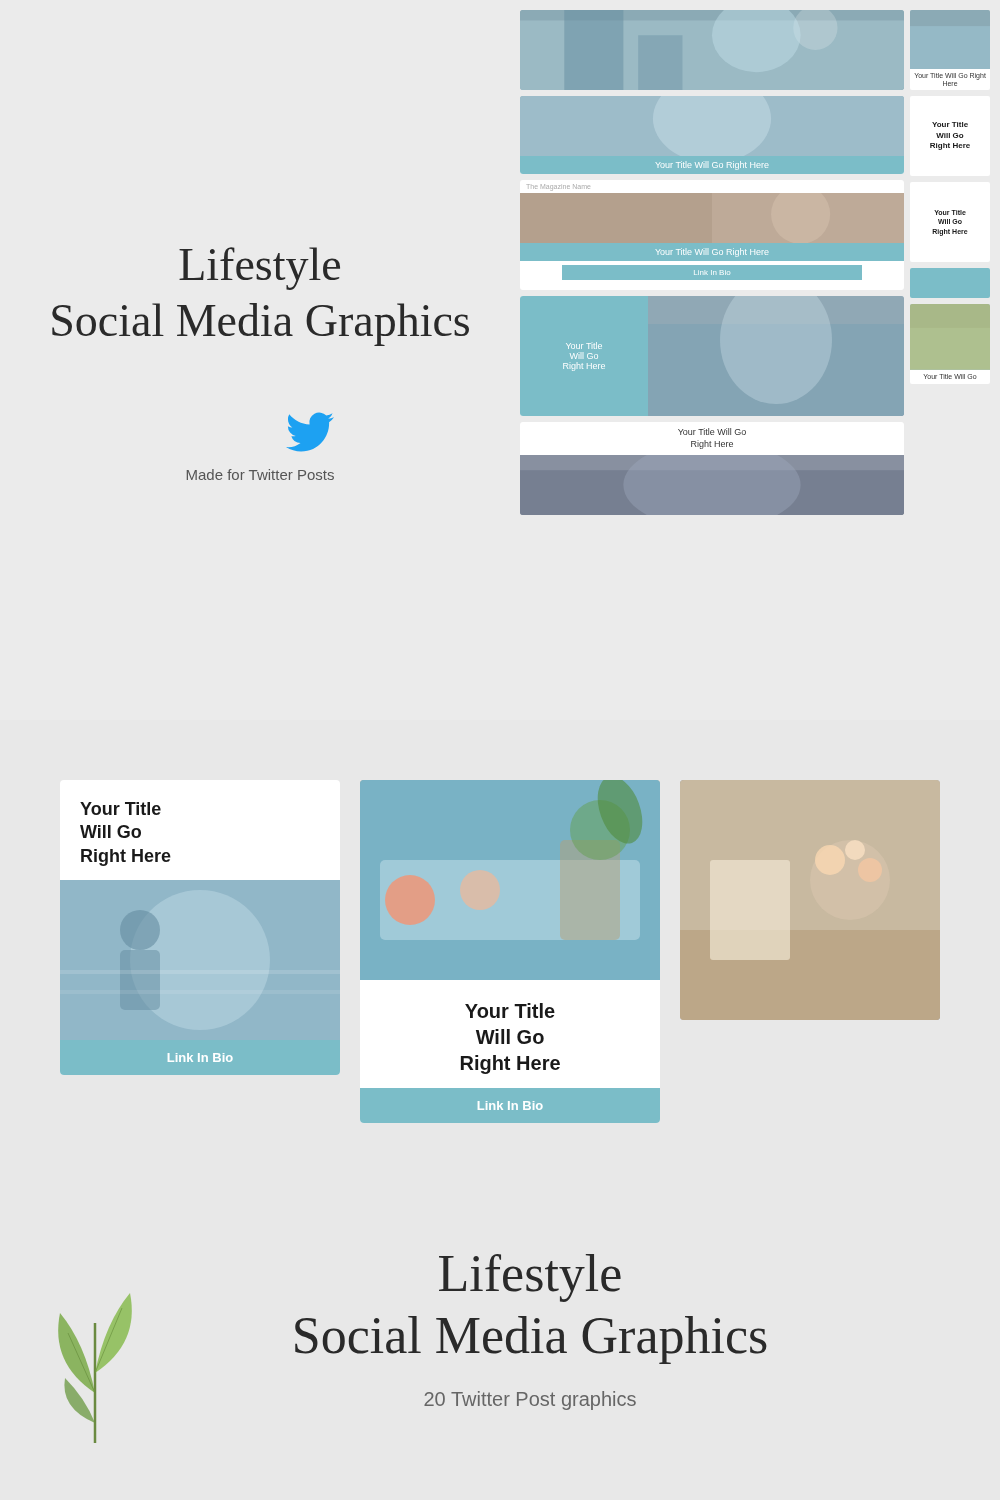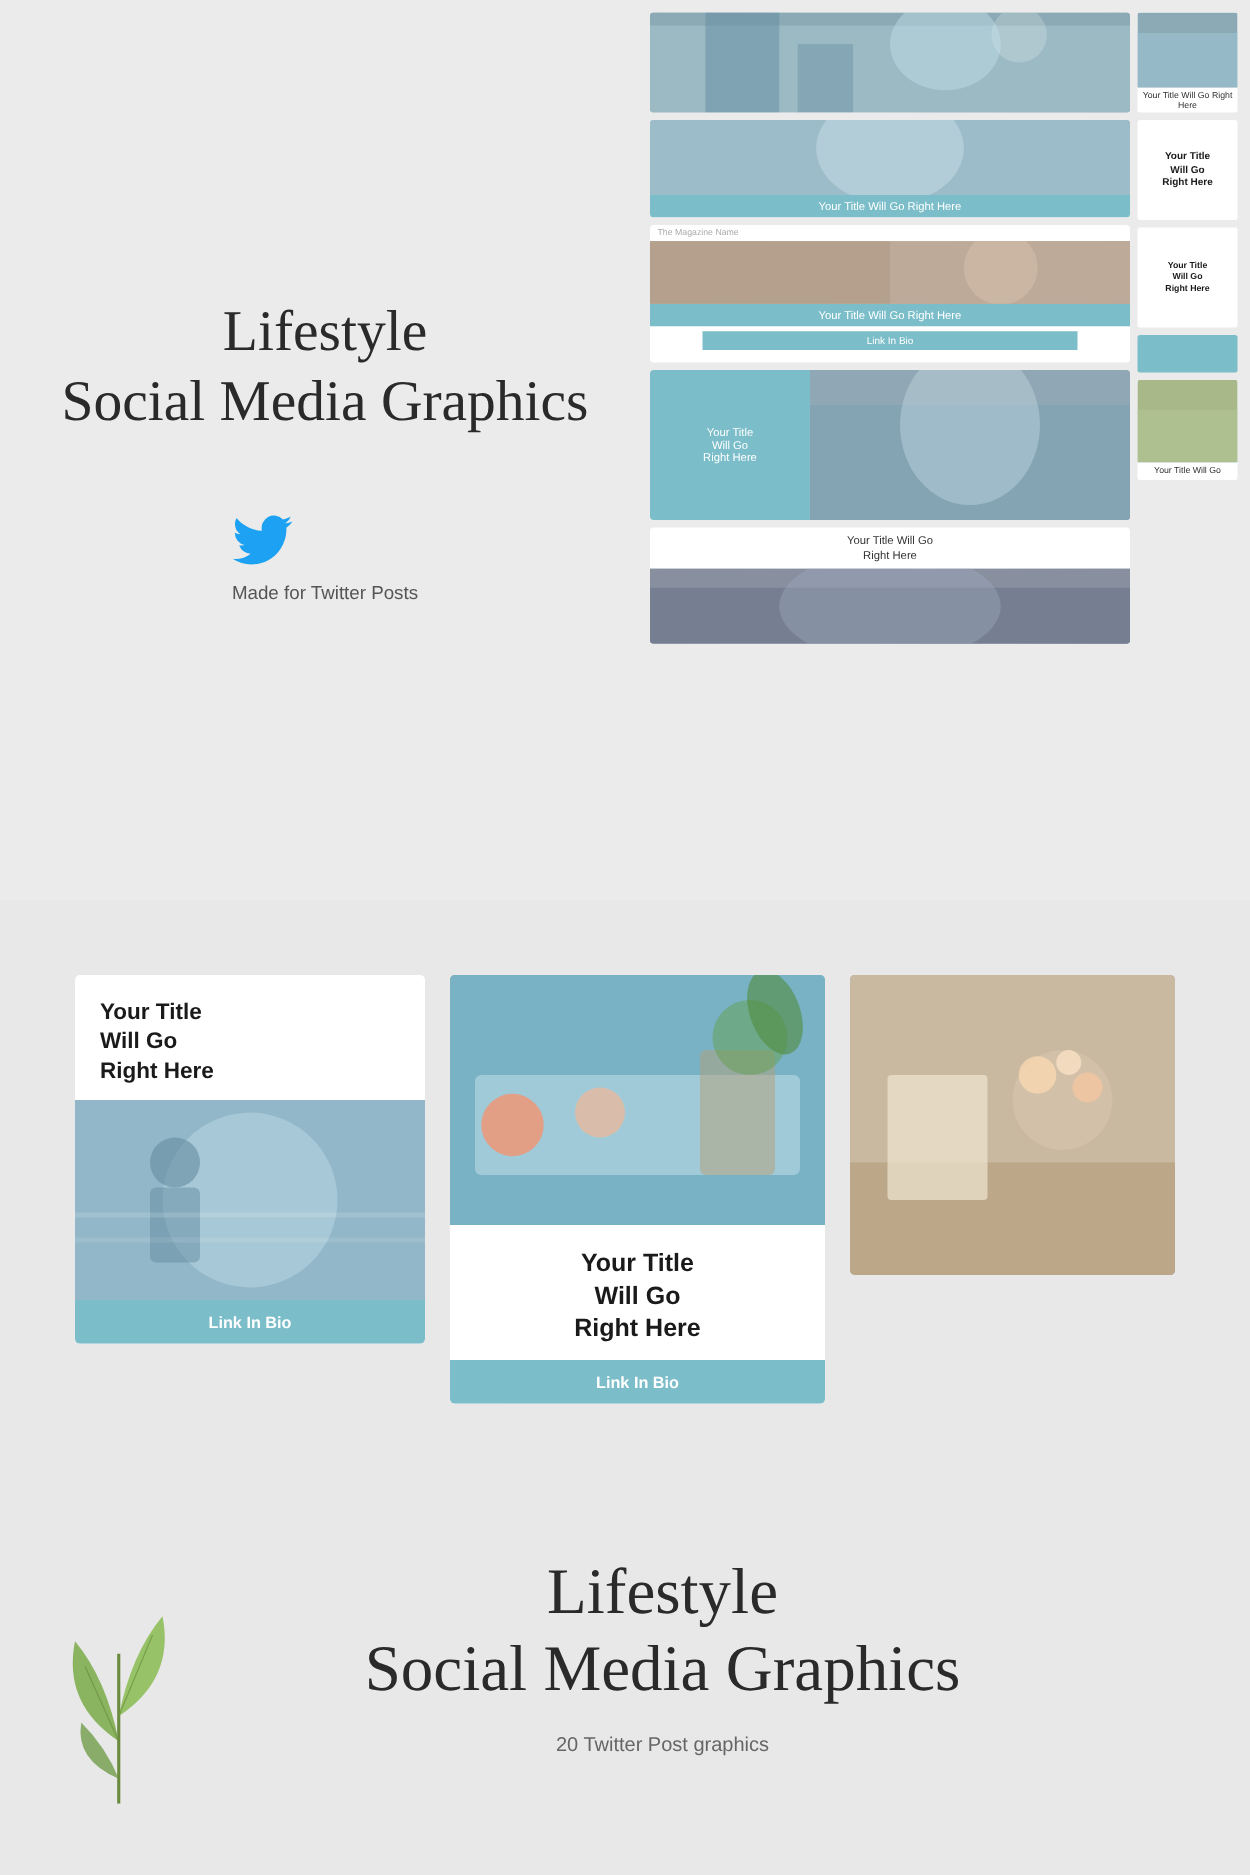--- a/index.html
+++ b/index.html
@@ -42,21 +42,21 @@
     .main-title .line2 {
       font-size: 46px;
       font-weight: 400;
       display: block;
     }
 
     .twitter-badge {
       margin-top: 60px;
       display: flex;
       flex-direction: column;
-      align-items: flex-start;
+      align-items: flex-end;
       gap: 10px;
     }
 
     .twitter-icon {
       width: 48px;
       height: 48px;
     }
 
     .twitter-label {
       font-size: 15px;
@@ -277,21 +277,21 @@
       display: block;
     }
     .bottom-main-title .line2 {
       font-size: 52px;
       font-weight: 400;
       display: block;
     }
 
     .bottom-subtitle {
       font-family: Arial, sans-serif;
-      font-size: 16px;
+      font-size: 20px;
       color: #666;
     }
   </style>
 </head>
 <body>
 
 <div class="section-top">
 
   <div class="left-panel">
     <div class="main-title">

